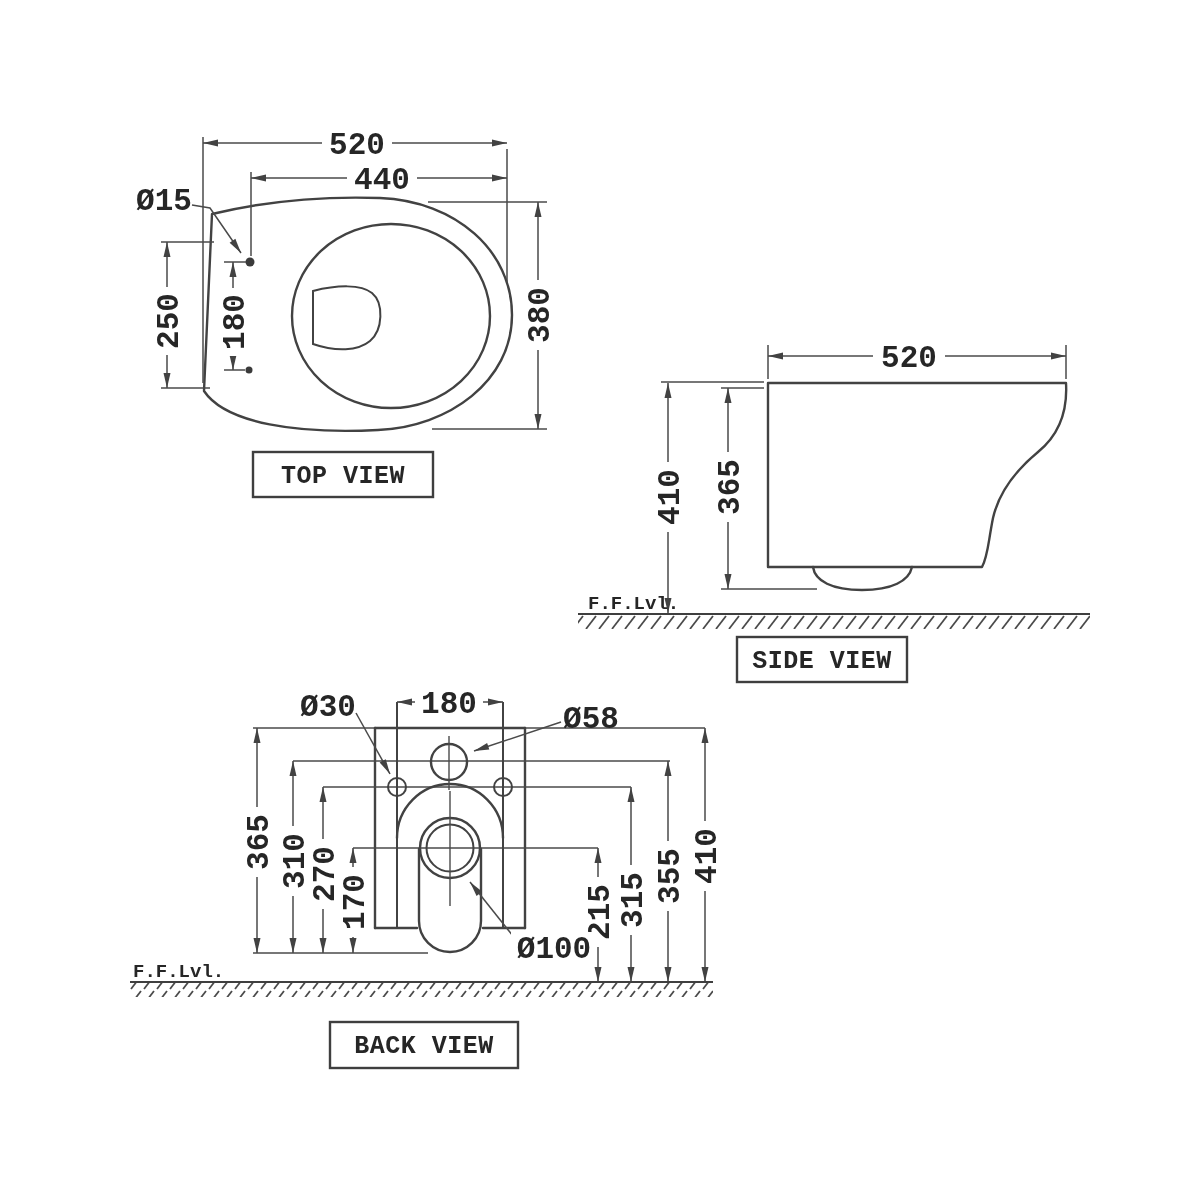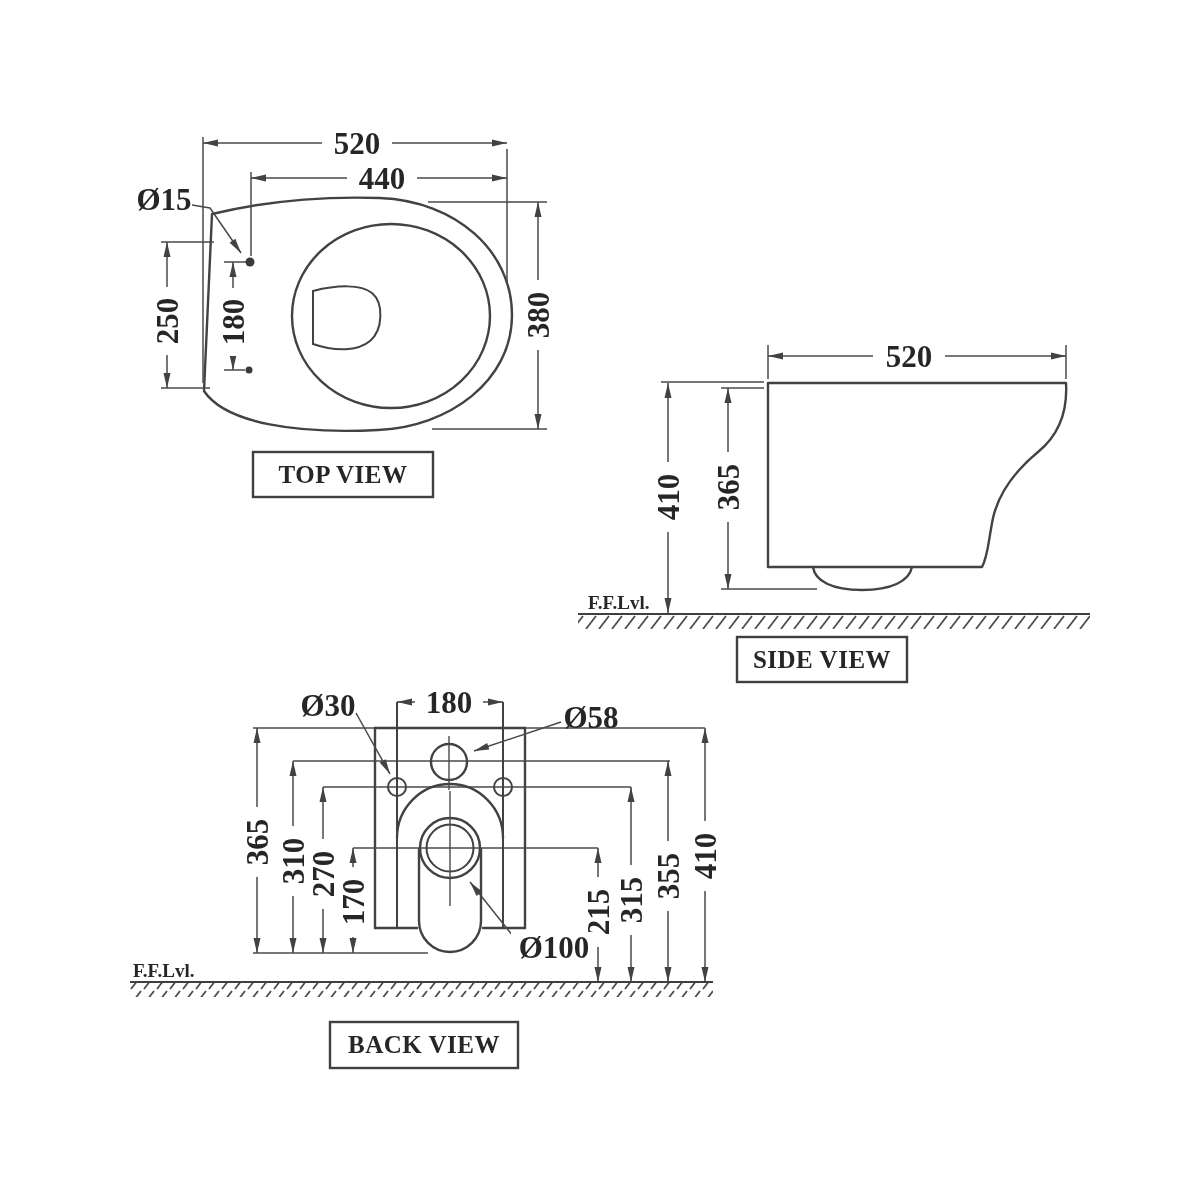--- a/index.html
+++ b/index.html
@@ -1,17 +1,17 @@
 <!DOCTYPE html>
 <html><head>
 <meta charset="utf-8">
 <style>
   html,body{margin:0;padding:0;background:#ffffff;}
   .stage{position:relative;width:1200px;height:1200px;background:#ffffff;overflow:hidden;
-         font-family:Liberation Serif, serif;}
+         font-family:Liberation Mono, monospace;}
   svg{display:block;}
   .outline{fill:none;stroke:#424242;stroke-width:2.4;stroke-linecap:round;stroke-linejoin:round;}
   .mid{fill:none;stroke:#424242;stroke-width:2;stroke-linecap:butt;}
   .thin{fill:none;stroke:#4a4a4a;stroke-width:1.5;stroke-linecap:butt;}
   .cline{fill:none;stroke:#4a4a4a;stroke-width:1.4;}
   .floor{fill:none;stroke:#3f3f3f;stroke-width:2.2;}
   .dimtext{font-size:31px;font-weight:bold;fill:#262626;text-anchor:middle;}
   .titletext{font-size:25px;font-weight:bold;fill:#262626;text-anchor:middle;letter-spacing:0.5px;}
   .ffltext{font-size:19px;font-weight:bold;fill:#262626;text-anchor:start;}
   .mask{fill:#ffffff;stroke:none;}

